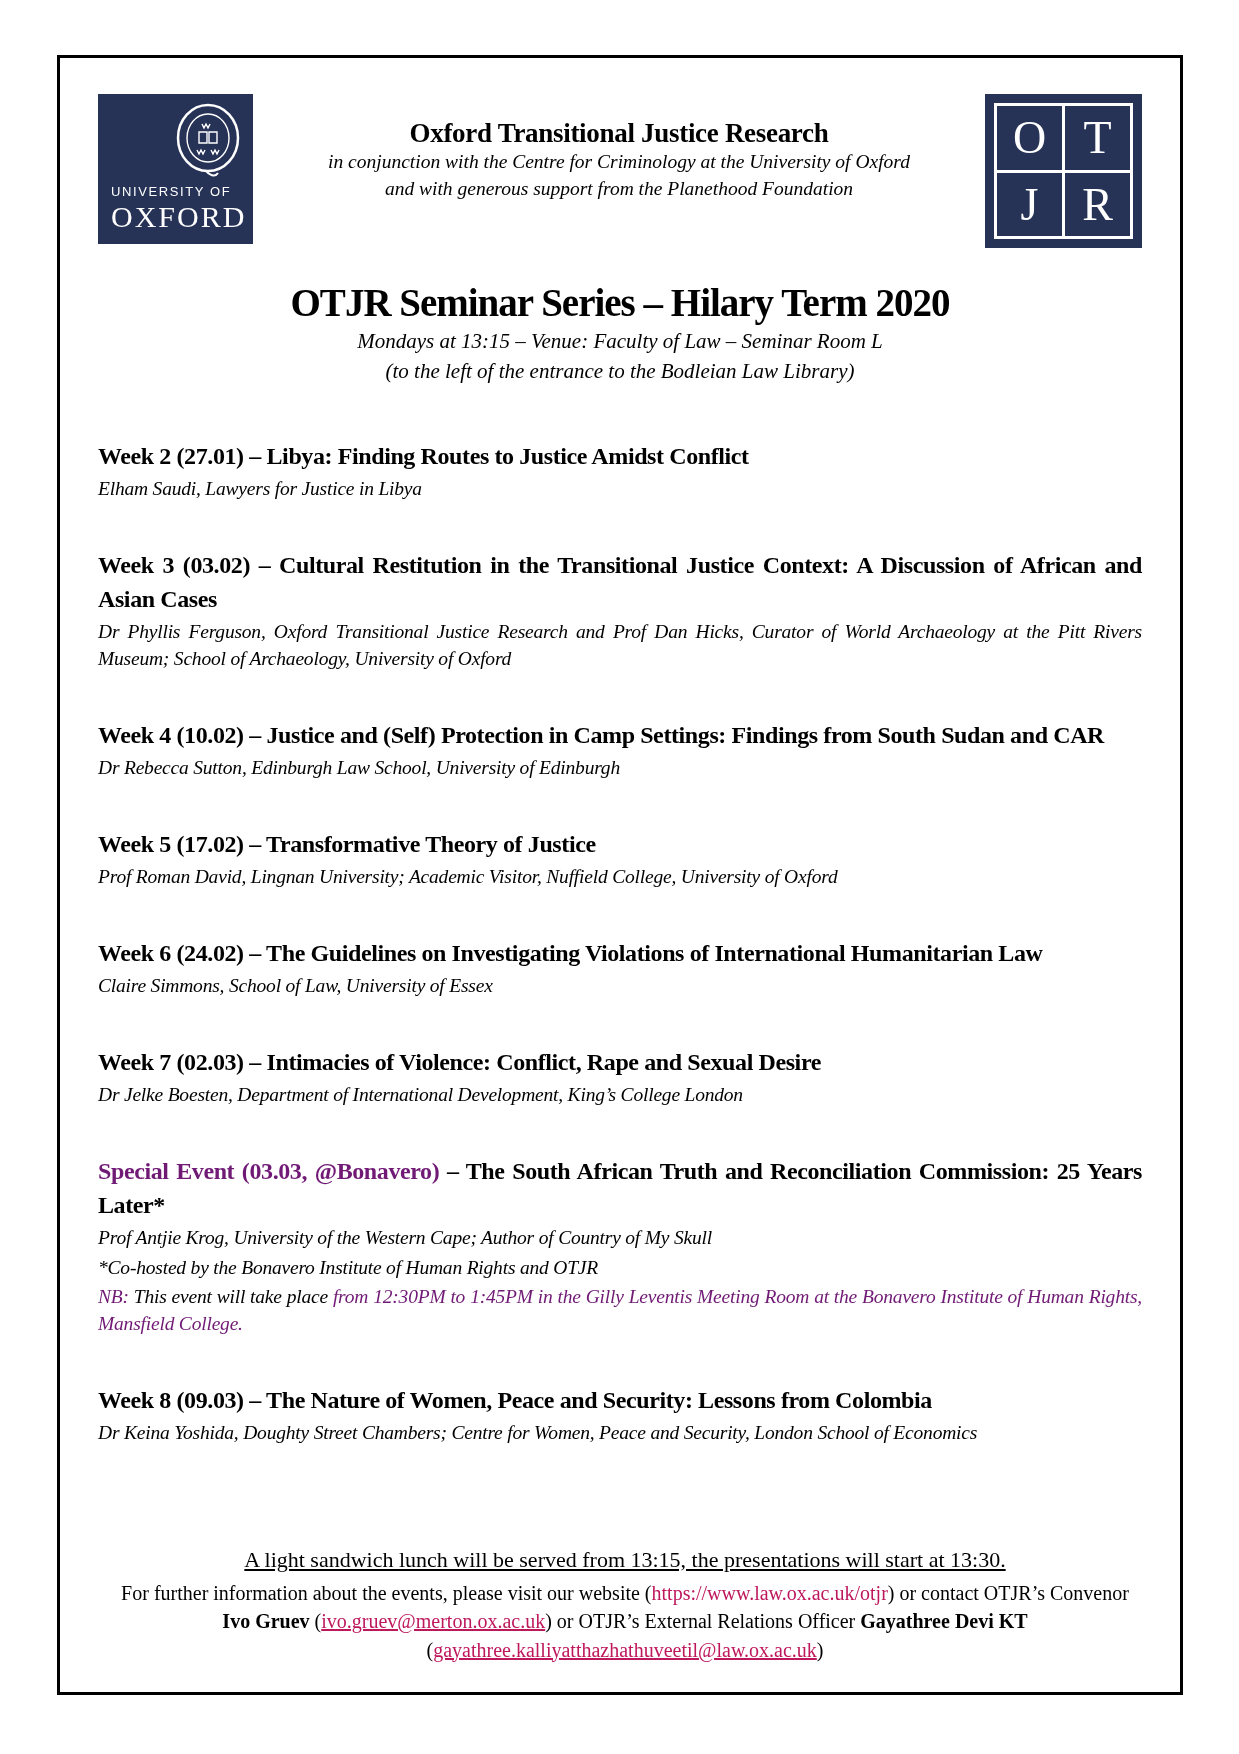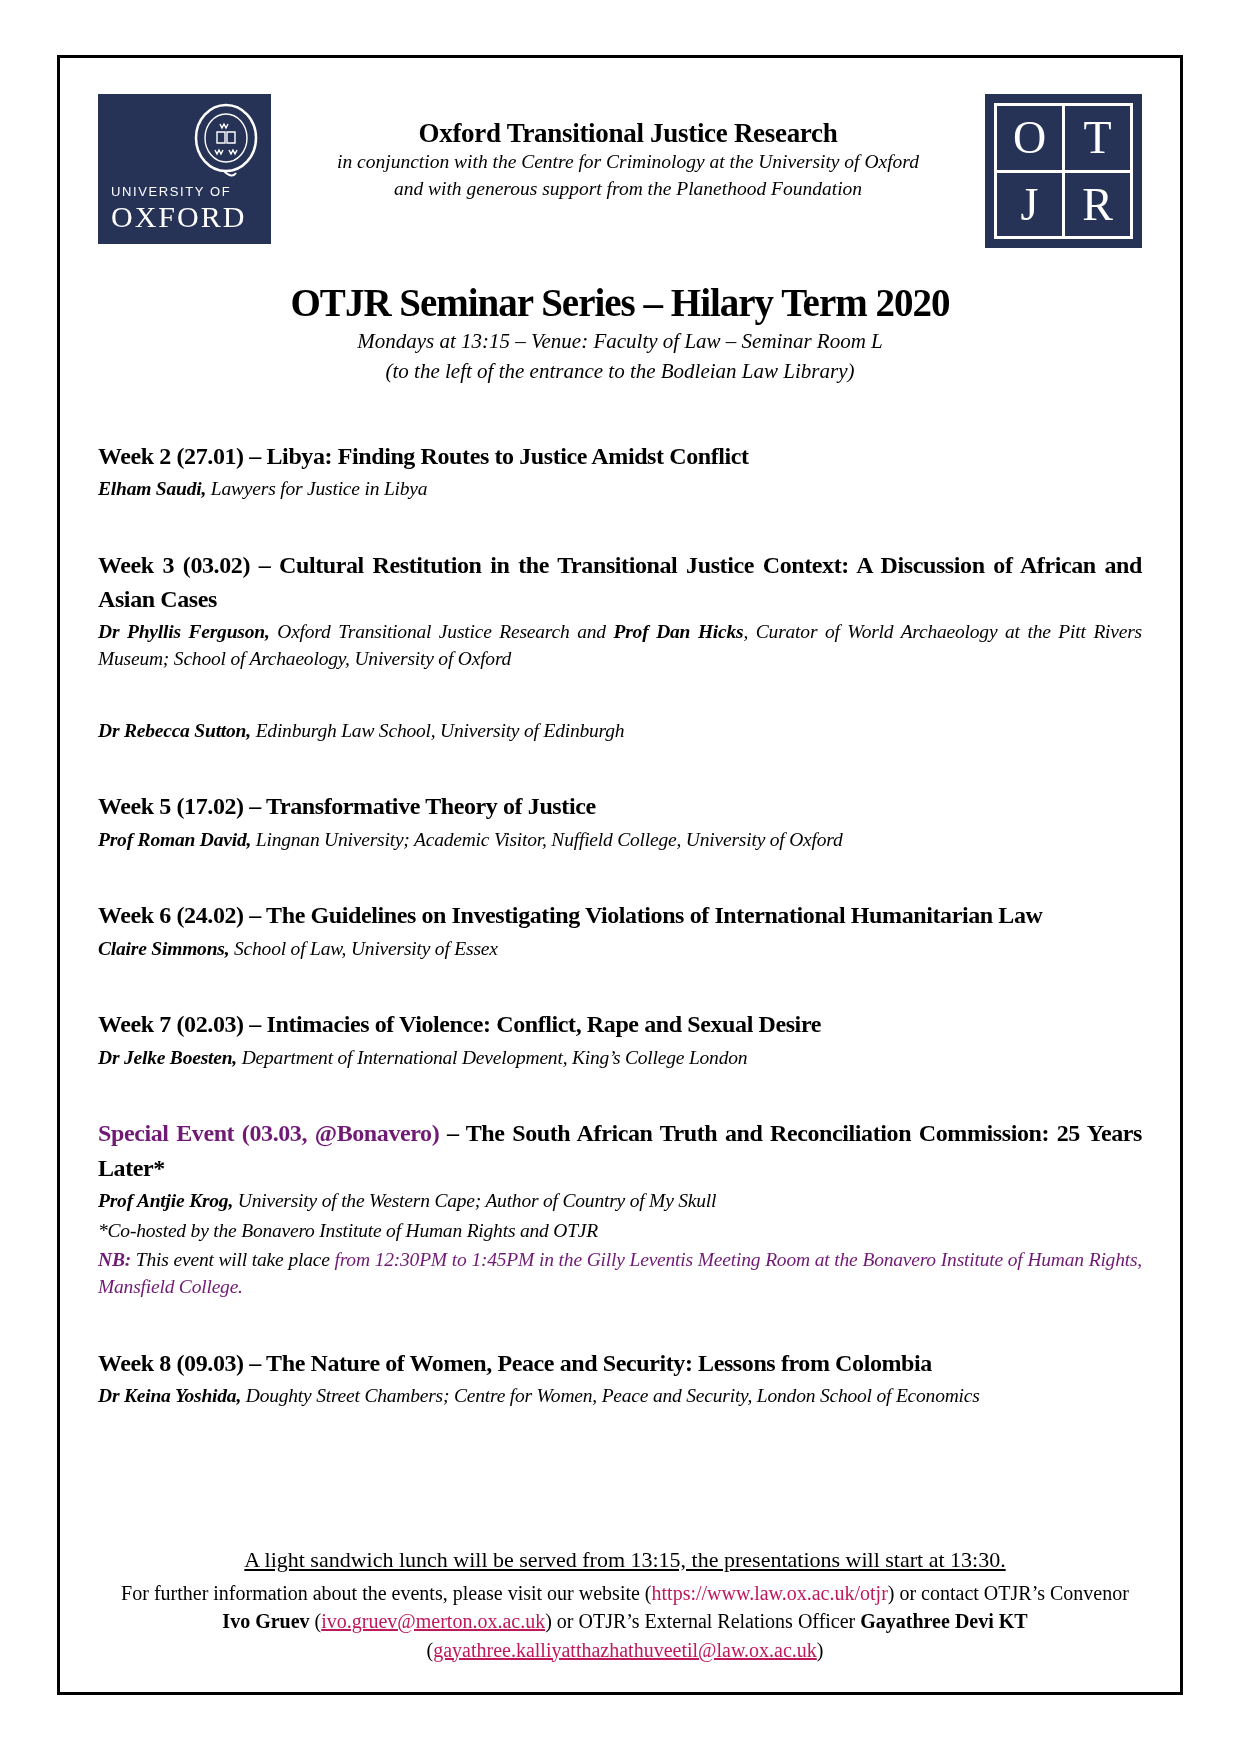--- a/index.html
+++ b/index.html
@@ -9,21 +9,21 @@
     -webkit-font-smoothing:antialiased;
   }
   .frame{
     position:absolute;left:57px;top:55px;width:1126px;height:1640px;
     border:3px solid #000;box-sizing:border-box;
     padding:36px 38px 0 38px;overflow:hidden;
   }
   
   .header{display:flex;justify-content:space-between;align-items:flex-start;}
   .ox-logo{
-    width:173px;height:150px;background:#263357;position:relative;flex:0 0 auto;
+    width:155px;height:150px;background:#263357;position:relative;flex:0 0 auto;
   }
   .ox-crest{position:absolute;top:8px;right:10px;}
   .ox-text{position:absolute;left:13px;bottom:10px;color:#fff;text-align:left;}
   .ox-l1{font-family:"Liberation Sans", sans-serif;font-size:13px;letter-spacing:1.6px;}
   .ox-l2{font-family:"Liberation Serif", serif;font-size:30px;letter-spacing:2px;margin-top:1px;}
   .header-center{flex:1;text-align:center;padding:24px 10px 0 10px;}
   .h-title{font-size:27px;font-weight:bold;letter-spacing:-0.3px;}
   .h-sub{font-size:19.5px;font-style:italic;line-height:1.38;}
   .otjr-logo{
     width:157px;height:154px;background:#263357;box-sizing:border-box;
@@ -48,21 +48,21 @@
   
   .events{margin-top:52px;}
   .event{margin-bottom:45px;}
   .event-heading{
     font-size:24px;font-weight:bold;line-height:1.42;text-align:justify;letter-spacing:-0.4px;
   }
   .event-speaker{
     font-size:19.5px;font-style:italic;line-height:1.38;margin-top:3px;
     text-align:justify;letter-spacing:-0.2px;
   }
-  .nm{font-weight:bold;}
+  .nm{font-weight:normal;}
   .red{color:#701a75;}
   
   .footer{position:absolute;left:48px;right:38px;bottom:28px;text-align:center;}
   .lunch{font-size:22px;text-decoration:underline;}
   .info{font-size:20px;line-height:1.42;margin-top:6px;}
   .info a{color:#be185d;cursor:pointer;}
   a.web-link{text-decoration:none;}
   a.email-link{text-decoration:underline;}
   .bold{font-weight:bold;}
 </style>
@@ -120,20 +120,21 @@
       <div class="event-heading">Week 2 (27.01) – Libya: Finding Routes to Justice Amidst Conflict</div>
       <div class="event-speaker"><span class="nm">Elham Saudi,</span><span> Lawyers for Justice in Libya</span></div>
     </div>
 
     <div class="event">
       <div class="event-heading">Week 3 (03.02) – Cultural Restitution in the Transitional Justice Context: A Discussion of African and Asian Cases</div>
       <div class="event-speaker"><span class="nm">Dr Phyllis Ferguson,</span><span> Oxford Transitional Justice Research and </span><span class="nm">Prof Dan Hicks</span><span>, Curator of World Archaeology at the Pitt Rivers Museum; School of Archaeology, University of Oxford</span></div>
     </div>
 
     <div class="event">
+      <div class="event-heading">Week 4 (10.02) – Justice and (Self) Protection in Camp Settings: Findings from South Sudan and CAR</div>
       <div class="event-speaker"><span class="nm">Dr Rebecca Sutton,</span><span> Edinburgh Law School, University of Edinburgh</span></div>
     </div>
 
     <div class="event">
       <div class="event-heading">Week 5 (17.02) – Transformative Theory of Justice</div>
       <div class="event-speaker"><span class="nm">Prof Roman David,</span><span> Lingnan University; Academic Visitor, Nuffield College, University of Oxford</span></div>
     </div>
 
     <div class="event">
       <div class="event-heading">Week 6 (24.02) – The Guidelines on Investigating Violations of International Humanitarian Law</div>

